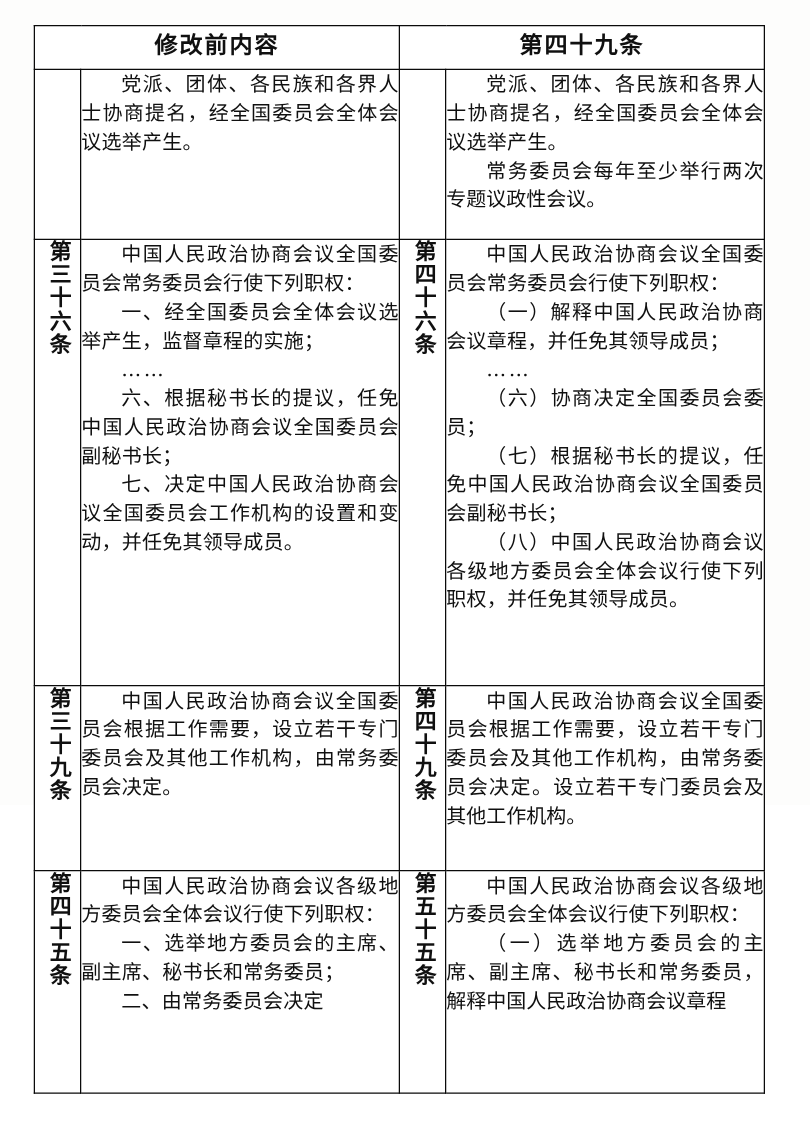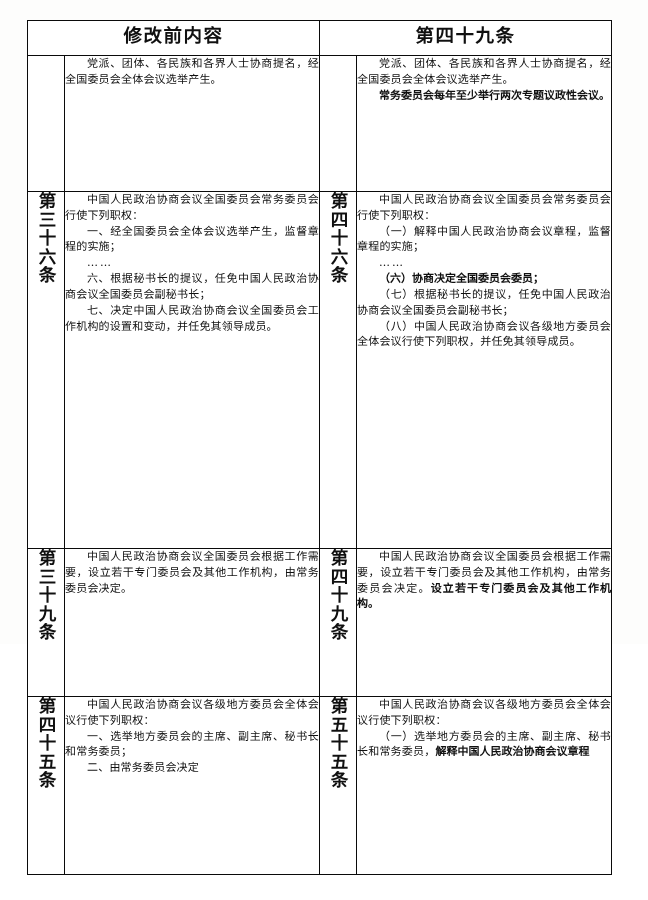--- a/index.html
+++ b/index.html
@@ -70,39 +70,39 @@
     line-height: 1.04;
     letter-spacing: 1px;
     font-weight: 600;
     font-family: "DejaVu Sans", "Liberation Sans", sans-serif;
     white-space: nowrap;
   }
 
   
   .body-cell {
     padding: 7px 7px 7px 8px;
-    font-size: 11px;
+    font-size: 16px;
     line-height: 1.44;
     text-align: justify;
     text-justify: inter-character;
     letter-spacing: 0.2px;
     font-family: "DejaVu Serif", "Liberation Serif", serif;
   }
   .body-cell p {
     margin: 0;
     text-indent: 2em;
     text-align: justify;
     text-justify: inter-character;
   }
   .body-cell p.ellip {
     text-indent: 2em;
     letter-spacing: 2px;
   }
   .body-cell b, .body-cell .ins {
-    font-weight: bold;
+    font-weight: normal;
     font-family: "DejaVu Sans", "Liberation Sans", sans-serif;
     letter-spacing: 0;
   }
 
   
   .r1 { height: 136px; }
   .r2 { height: 357px; }
   .r3 { height: 148px; }
   .r4 { height: 178px; }
 </style>
@@ -153,21 +153,21 @@
             <p><span>一、经全国委员会全体会议选举产生，监督章程的实施；</span></p>
             <p class="ellip"><span>……</span></p>
             <p><span>六、根据秘书长的提议，任免中国人民政治协商会议全国委员会副秘书长；</span></p>
             <p><span>七、决定中国人民政治协商会议全国委员会工作机构的设置和变动，并任免其领导成员。</span></p>
           </td>
         <td class="num-cell">
           <span class="vert-label">第四十六条</span>
         </td>
         <td class="body-cell">
             <p><span>中国人民政治协商会议全国委员会常务委员会行使下列职权：</span></p>
-            <p><span>（一）解释中国人民政治协商会议章程，监督章程的实施；</span></p>
+            <p><span>（一）解释中国人民政治协商会议章程，并任免其领导成员；</span></p>
             <p class="ellip"><span>……</span></p>
             <p><b>（六）协商决定全国委员会委员；</b></p>
             <p><span>（七）根据秘书长的提议，任免中国人民政治协商会议全国委员会副秘书长；</span></p>
             <p><span>（八）中国人民政治协商会议各级地方委员会全体会议行使下列职权，并任免其领导成员。</span></p>
           </td>
       </tr>
 
       <tr class="r3">
         <td class="num-cell">
           <span class="vert-label">第三十九条</span>

